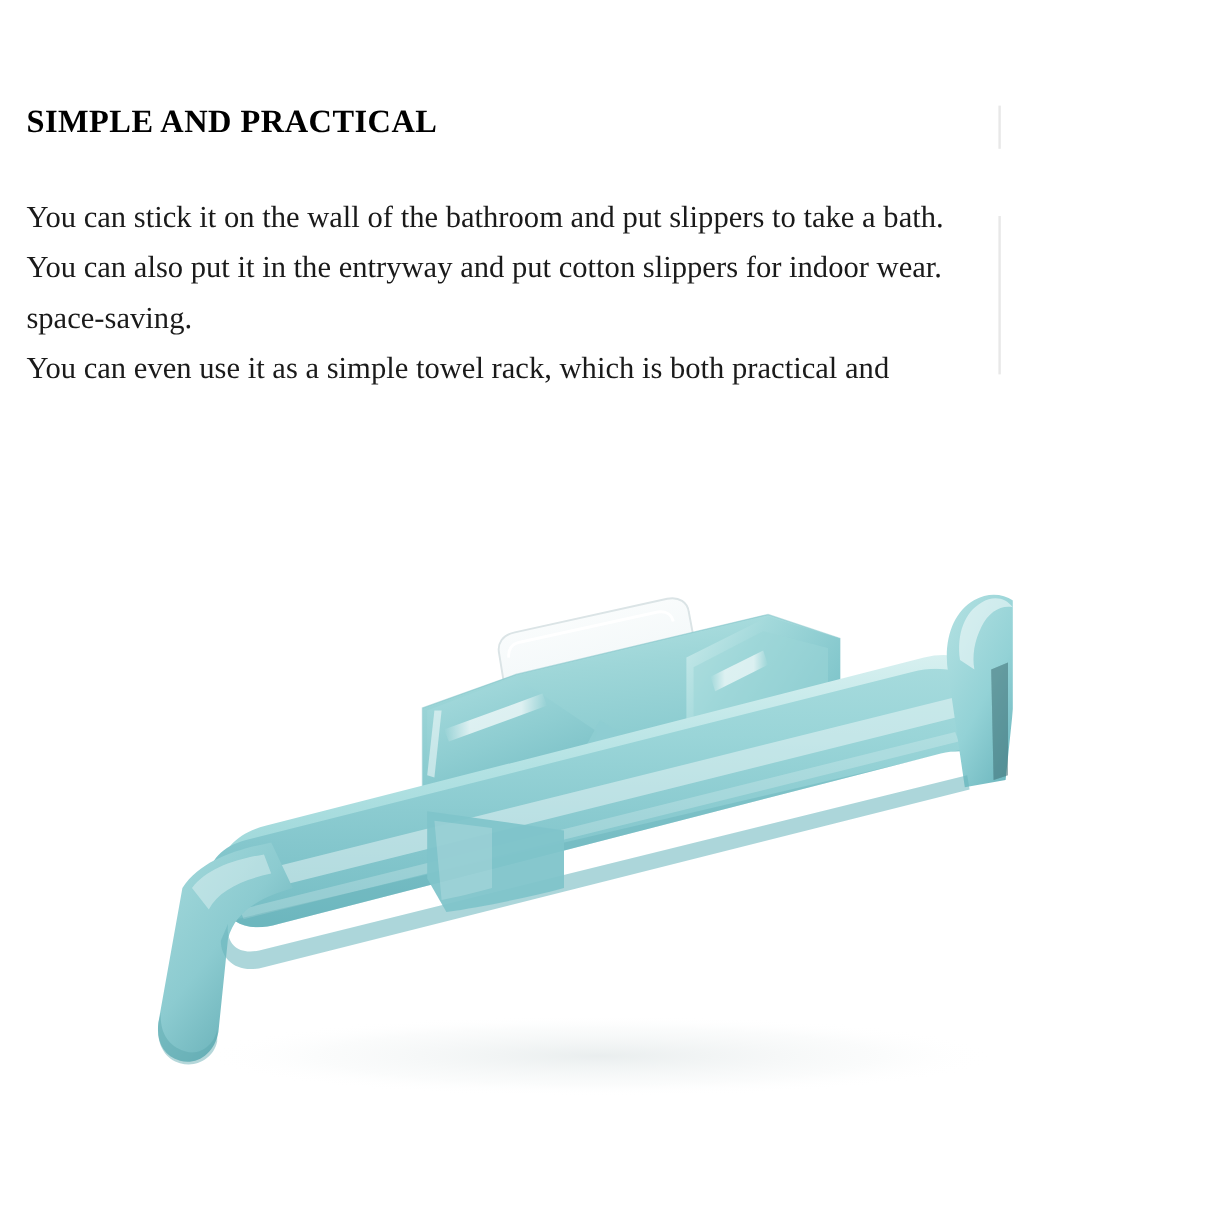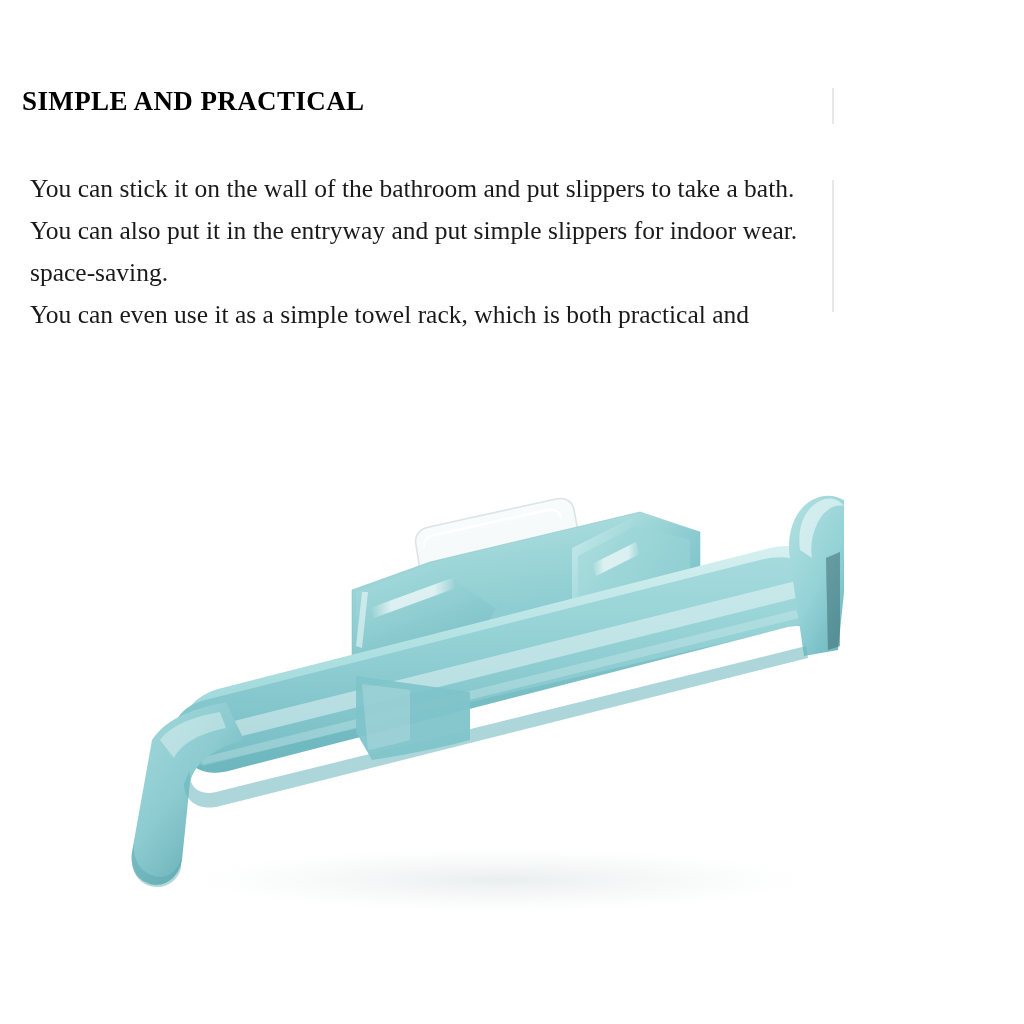--- a/index.html
+++ b/index.html
@@ -29,21 +29,21 @@
     font-family: "Liberation Serif", "DejaVu Serif", serif;
     font-weight: bold;
     font-size: 27px;
     letter-spacing: 0.4px;
     color: #000000;
     line-height: 34px;
     margin: 0;
     white-space: nowrap;
   }
   #paragraph {
-    margin: 8px;
+    margin: 0;
     padding-top: 42px;
     font-size: 25.5px;
     line-height: 42px;
     color: #1a1a1a;
     max-width: 945px;
   }
   #paragraph .ln {
     display: block;
     white-space: nowrap;
   }
@@ -79,21 +79,21 @@
 <body>
 
 <div id="page">
 
   <div id="text-block">
 
     <h1 id="heading">SIMPLE AND PRACTICAL</h1>
 
     <p id="paragraph">
       <span class="ln">You can stick it on the wall of the bathroom and put slippers to take a bath.</span>
-      <span class="ln">You can also put it in the entryway and put simple slippers for indoor wear.</span>
+      <span class="ln">You can also put it in the entryway and put cotton slippers for indoor wear.</span>
       <span class="ln">space-saving.</span>
       <span class="ln">You can even use it as a simple towel rack, which is both practical and</span>
     </p>
   </div>
 
   <div class="edge-mark" id="edge-mark-top"></div>
   <div class="edge-mark" id="edge-mark-mid"></div>
 
   <div id="product-photo">
     <svg id="product-svg" viewBox="0 0 1024 520" xmlns="http://www.w3.org/2000/svg">

